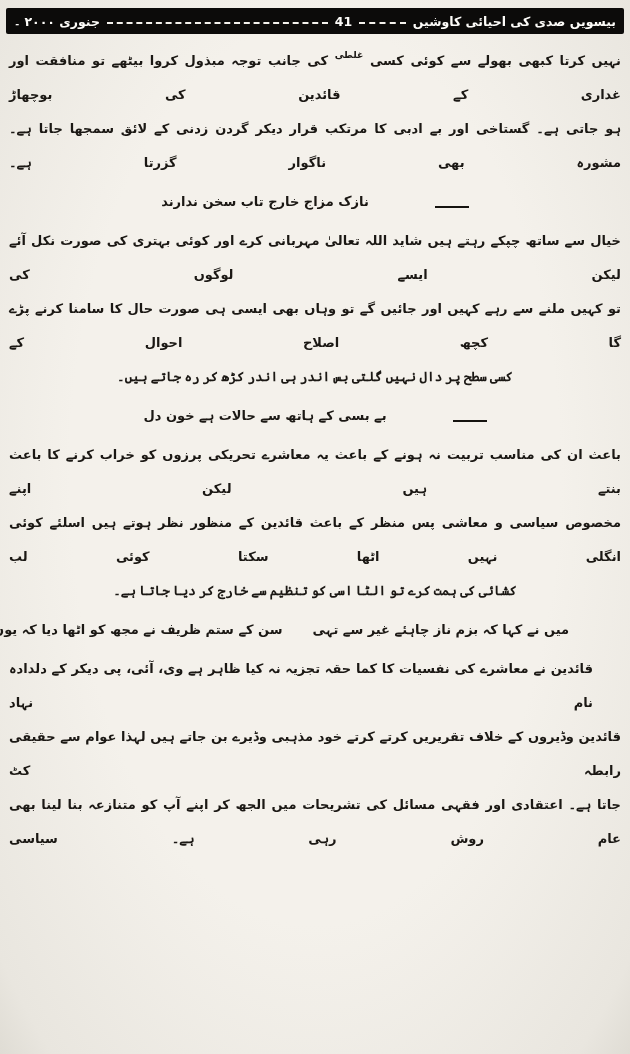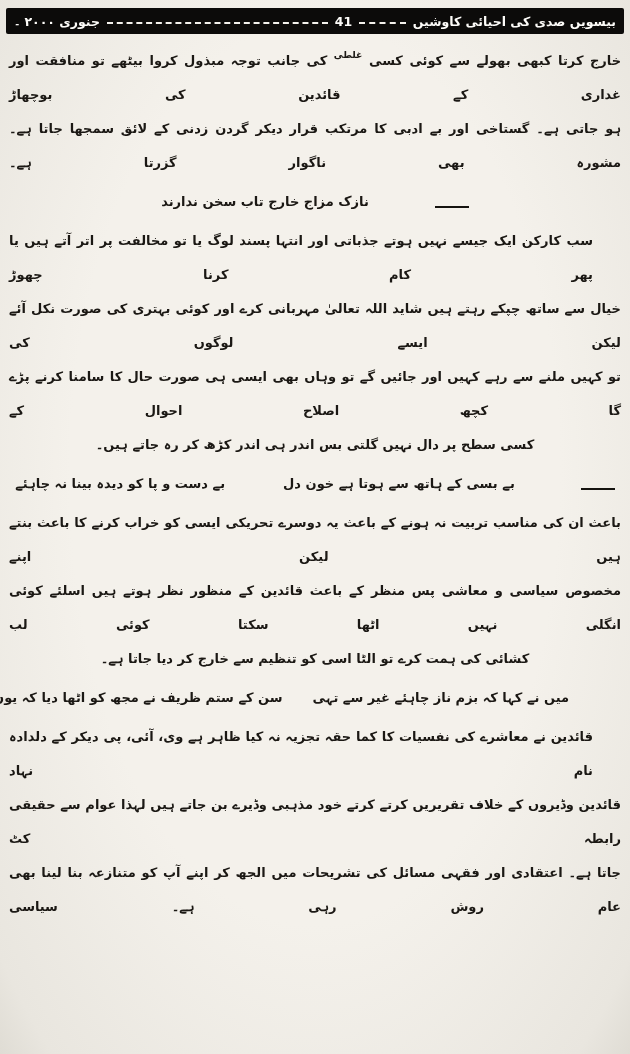--- a/index.html
+++ b/index.html
@@ -22,21 +22,21 @@
   .hbar .dash.long{flex:2.6;}
   .hbar .dot{font-size:11px;margin-right:4px;}
   
   .textblock{
     position:absolute;top:44px;right:9px;left:9px;
     font-size:13px;font-weight:700;line-height:34px;
     letter-spacing:0;
   }
   .line{text-align:justify;text-align-last:justify;white-space:normal;}
   .line.first{padding-right:28px;}
-  .line.center{text-align:left;text-align-last:center;}
+  .line.center{text-align:left;text-align-last:center;font-family:Liberation Serif, serif;}
   .sup{display:inline-block;font-size:0.72em;position:relative;top:-0.7em;line-height:0;}
   
   .verse{display:flex;align-items:baseline;justify-content:center;gap:58px;margin:5px 0;line-height:34px;}
   .verse.wide{justify-content:space-between;padding:0 14px;gap:30px;}
   .flourish{display:inline-block;width:34px;height:2.5px;background:#15130f;align-self:center;margin-left:8px;transform:translateY(5px);}
   .hemi{white-space:nowrap;}
 </style>
 </head>
 <body>
 
@@ -48,47 +48,45 @@
     <span>41</span>
     <span class="dash long"></span>
     <span>جنوری ۲۰۰۰</span>
     <span class="dot">۔</span>
   </div>
 
   <div class="textblock">
 
     <div>
       <div class="line">
-        <span>خارج کرتا کبھی بھولے سے کوئی کسی</span>
+        <span>نہیں کرتا کبھی بھولے سے کوئی کسی</span>
         <span class="sup">غلطی</span>
         <span>کی جانب توجہ مبذول کروا بیٹھے تو منافقت اور غداری کے قائدین کی بوچھاڑ</span>
       </div>
       <div class="line">ہو جاتی ہے۔ گستاخی اور بے ادبی کا مرتکب قرار دیکر گردن زدنی کے لائق سمجھا جاتا ہے۔ مشورہ بھی ناگوار گزرتا ہے۔</div>
     </div>
 
     <div class="verse">
       <span class="flourish"></span>
       <span class="hemi">نازک مزاج خارج تاب سخن ندارند</span>
     </div>
 
     <div>
-      <div class="line first">سب کارکن ایک جیسے نہیں ہوتے جذباتی اور انتہا پسند لوگ یا تو مخالفت پر اتر آتے ہیں یا پھر کام کرنا چھوڑ</div>
       <div class="line">خیال سے ساتھ چپکے رہتے ہیں شاید اللہ تعالیٰ مہربانی کرے اور کوئی بہتری کی صورت نکل آئے لیکن ایسے لوگوں کی</div>
       <div class="line">تو کہیں ملنے سے رہے کہیں اور جائیں گے تو وہاں بھی ایسی ہی صورت حال کا سامنا کرنے پڑے گا کچھ اصلاح احوال کے</div>
       <div class="line center">کسی سطح پر دال نہیں گلتی بس اندر ہی اندر کڑھ کر رہ جاتے ہیں۔</div>
     </div>
 
     <div class="verse">
       <span class="flourish"></span>
-      <span class="hemi">بے بسی کے ہاتھ سے ہوتا ہے خون دل</span>
-      <span class="hemi">بے دست و پا کو دیدہ بینا نہ چاہئے</span>
+      <span class="hemi">بے بسی کے ہاتھ سے حالات ہے خون دل</span>
     </div>
 
     <div>
-      <div class="line">باعث ان کی مناسب تربیت نہ ہونے کے باعث یہ دوسرے تحریکی ایسی کو خراب کرنے کا باعث بنتے ہیں لیکن اپنے</div>
+      <div class="line">باعث ان کی مناسب تربیت نہ ہونے کے باعث یہ معاشرے تحریکی پرزوں کو خراب کرنے کا باعث بنتے ہیں لیکن اپنے</div>
       <div class="line">مخصوص سیاسی و معاشی پس منظر کے باعث قائدین کے منظور نظر ہوتے ہیں اسلئے کوئی انگلی نہیں اٹھا سکتا کوئی لب</div>
       <div class="line center">کشائی کی ہمت کرے تو الٹا اسی کو تنظیم سے خارج کر دیا جاتا ہے۔</div>
     </div>
 
     <div class="verse wide">
       <span class="flourish"></span>
       <span class="hemi">میں نے کہا کہ بزم ناز چاہئے غیر سے تہی</span>
       <span class="hemi">سن کے ستم ظریف نے مجھ کو اٹھا دیا کہ یوں ؟</span>
     </div>
 

